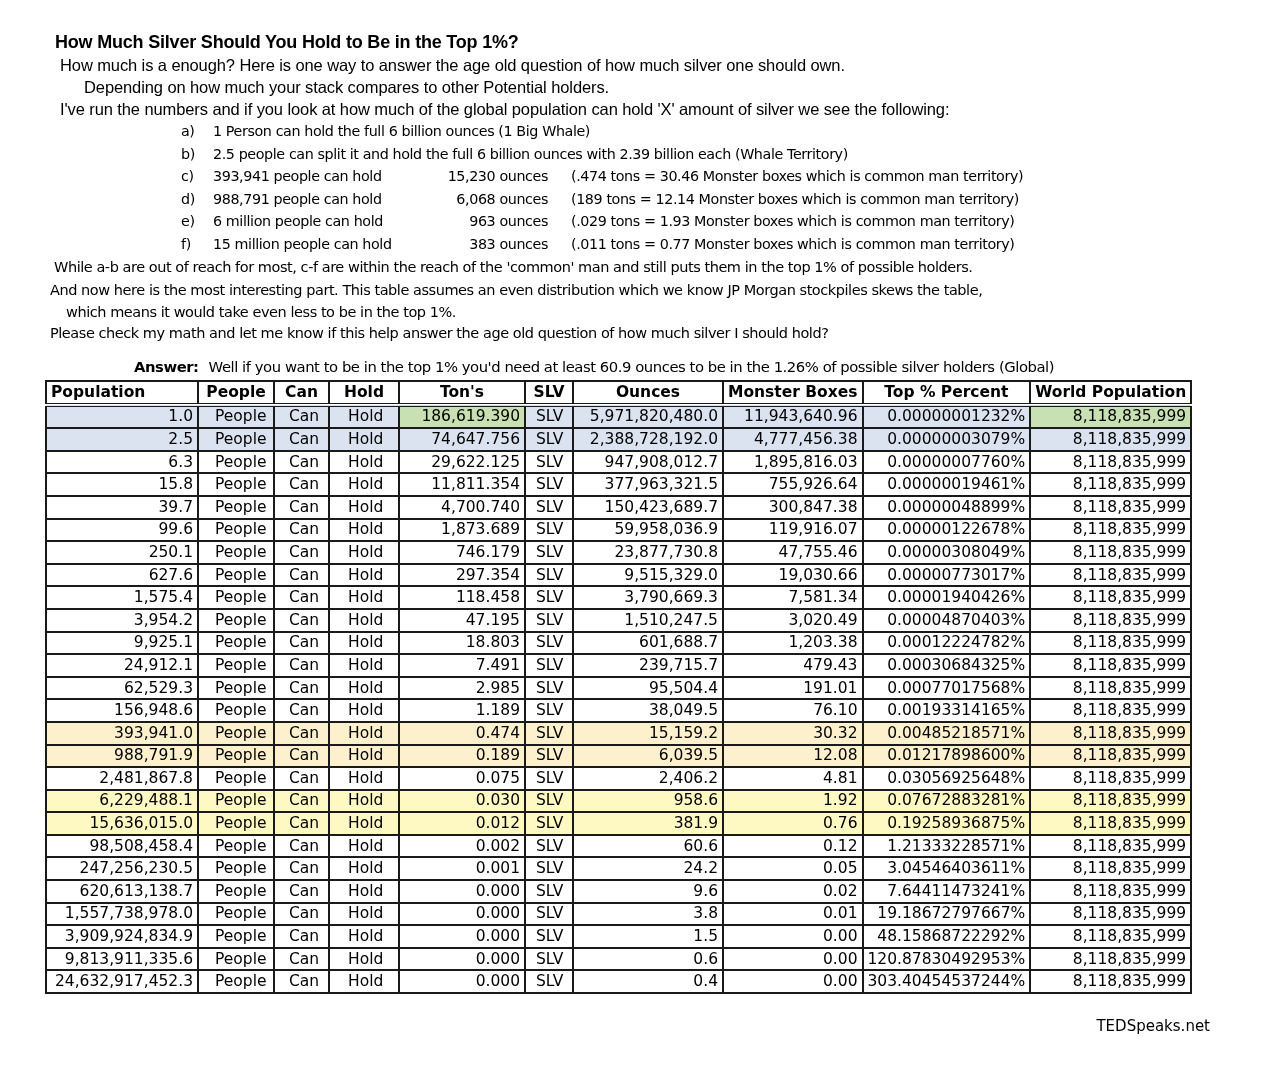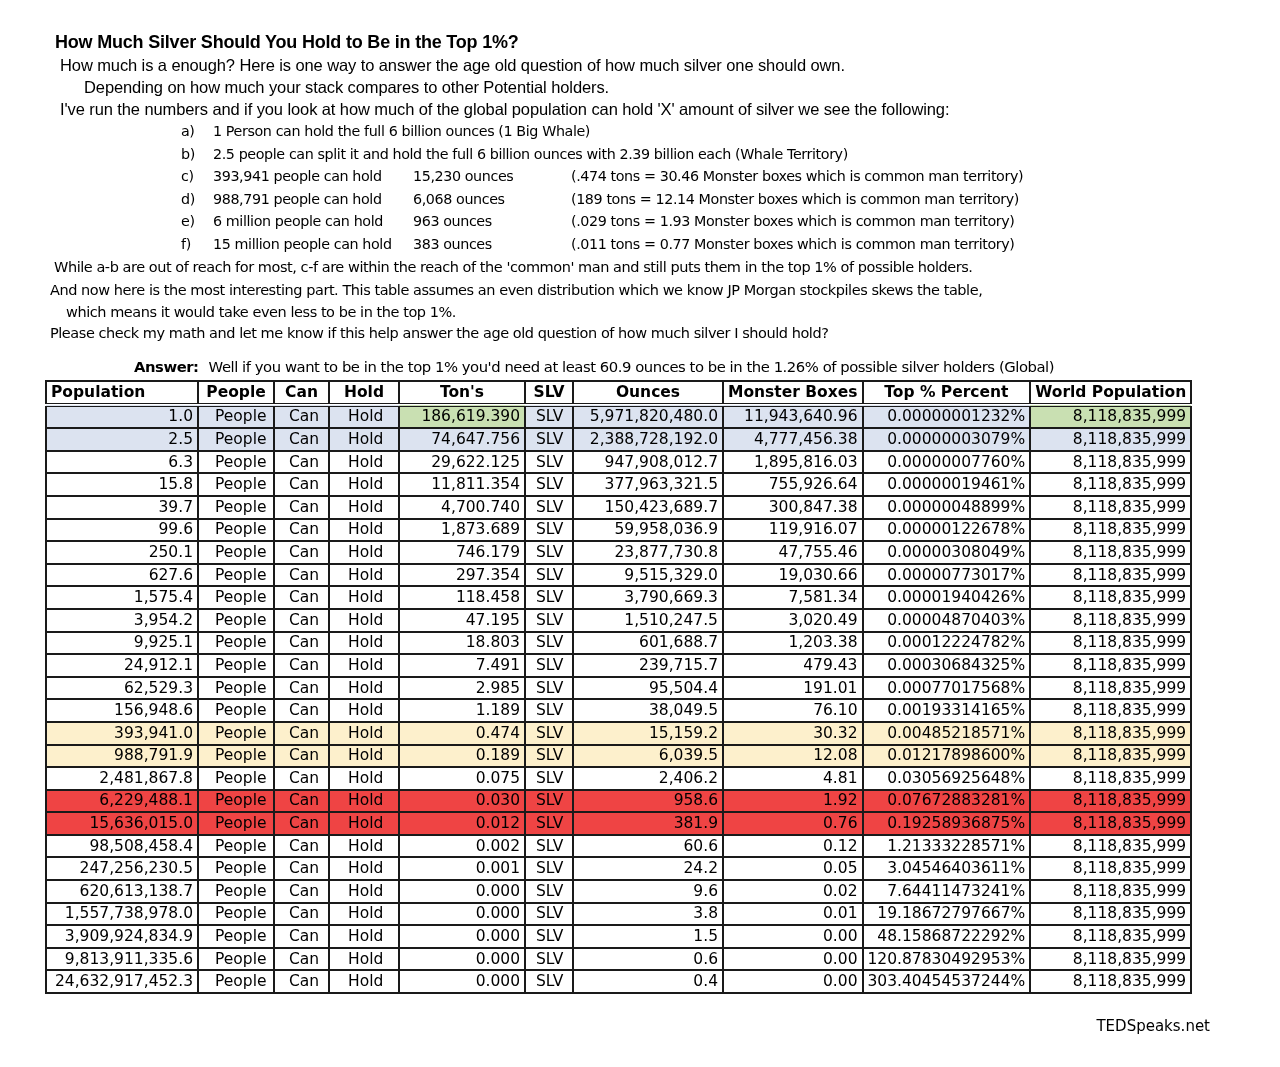--- a/index.html
+++ b/index.html
@@ -7,34 +7,34 @@
   .sans { font-family: "Liberation Sans", sans-serif; }
   .cal { font-family: "DejaVu Sans", sans-serif; }
   #title { position: absolute; left: 55px; top: 32px; font-size: 18px; font-weight: bold; letter-spacing: -0.2px; }
   .intro { position: absolute; font-size: 16.5px; letter-spacing: -0.1px; white-space: nowrap; }
   #intro1 { left: 60px; top: 56px; }
   #intro2 { left: 84px; top: 78px; }
   #intro3 { left: 60px; top: 100px; }
   .item { position: absolute; left: 181px; font-size: 14.3px; white-space: nowrap; letter-spacing: -0.4px; }
   .item .lbl { display: inline-block; width: 32px; }
   .item .c1 { display: inline-block; }
-  .item .oz { position: absolute; width: 150px; left: 232px; }
+  .item .oz { position: absolute; text-align: right; width: 150px; left: 217px; }
   .item .note { position: absolute; left: 390px; white-space: nowrap; }
   .para { position: absolute; font-size: 14.5px; white-space: nowrap; letter-spacing: -0.45px; }
   #answer { position: absolute; left: 134px; top: 358px; font-size: 14.8px; white-space: nowrap; letter-spacing: -0.45px; text-align: right; }
   #answer b { margin-right: 10px; }
   table#grid { position: absolute; left: 45px; top: 380px; border-collapse: collapse; font-size: 15.5px; }
   #grid th, #grid td { border: 2px solid #1a1a1a; padding: 0 4px; height: 20.6px; line-height: 19px; white-space: nowrap; }
   #grid th { font-weight: bold; text-align: center; border-bottom: 4px double #1a1a1a; }
   #grid th.pop { text-align: left; }
   #grid td.num { text-align: right; }
   #grid td.ctr { text-align: center; }
   tr.blue td { background: #dce3f0; }
   tr.yellow td { background: #fdf0cc; }
-  tr.pink td { background: #ef4444; }
+  tr.pink td { background: #fef9c3; }
   td.green { background: #c9e0b2 !important; }
   #credit { position: absolute; right: 70px; top: 1017px; font-size: 15px; }
 </style>
 </head>
 <body>
 
 <div id="title" class="sans">How Much Silver Should You Hold to Be in the Top 1%?</div>
 <div id="intro1" class="intro sans">How much is a enough?  Here is one way to answer the age old question of how much silver one should own.</div>
 <div id="intro2" class="intro sans">Depending on how much your stack compares to other Potential holders.</div>
 <div id="intro3" class="intro sans">I've run the numbers and if you look at how much of the global population can hold 'X' amount of silver we see the following:</div>

